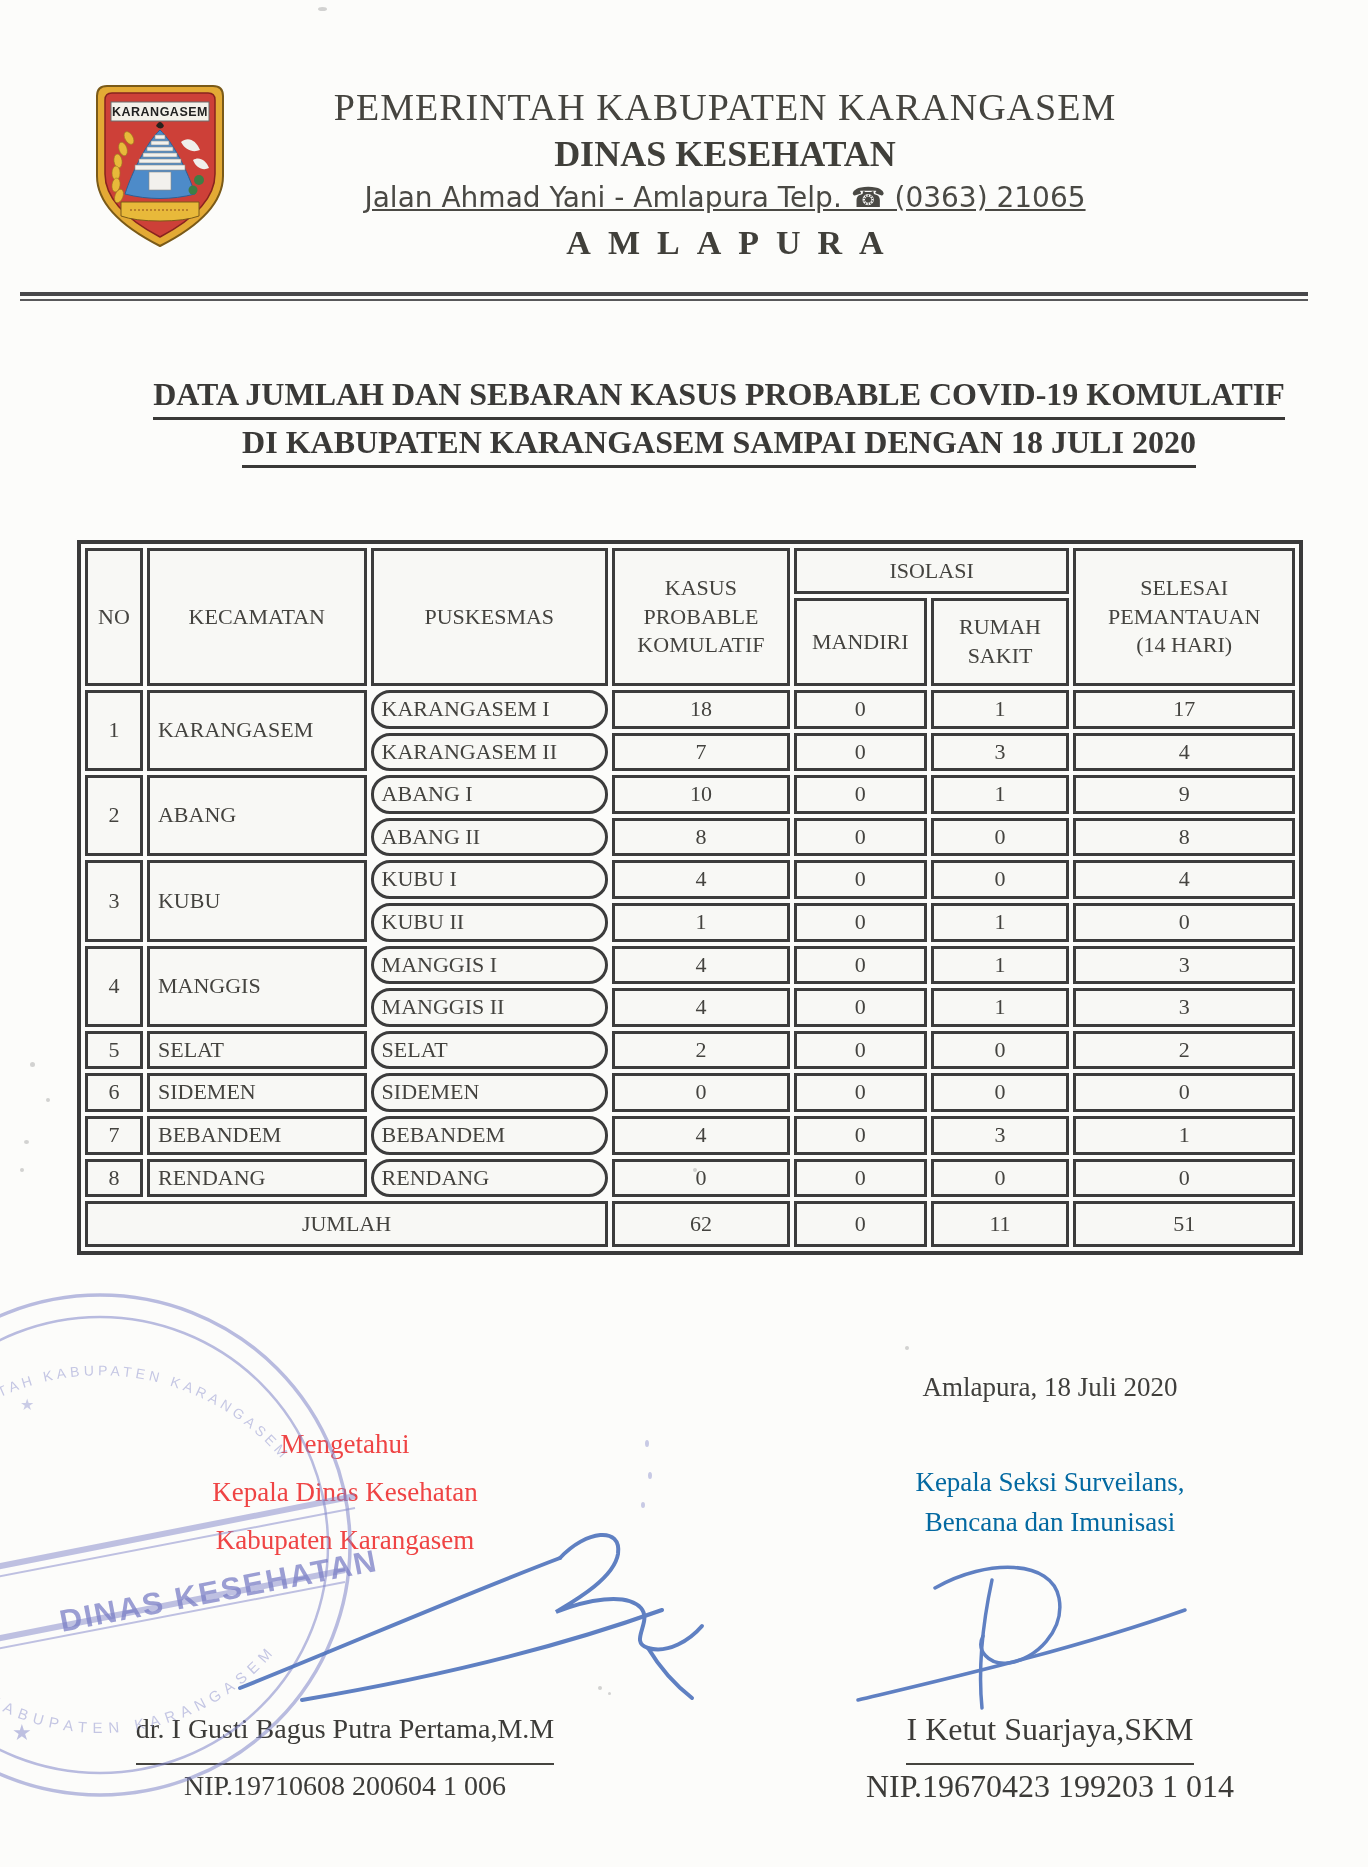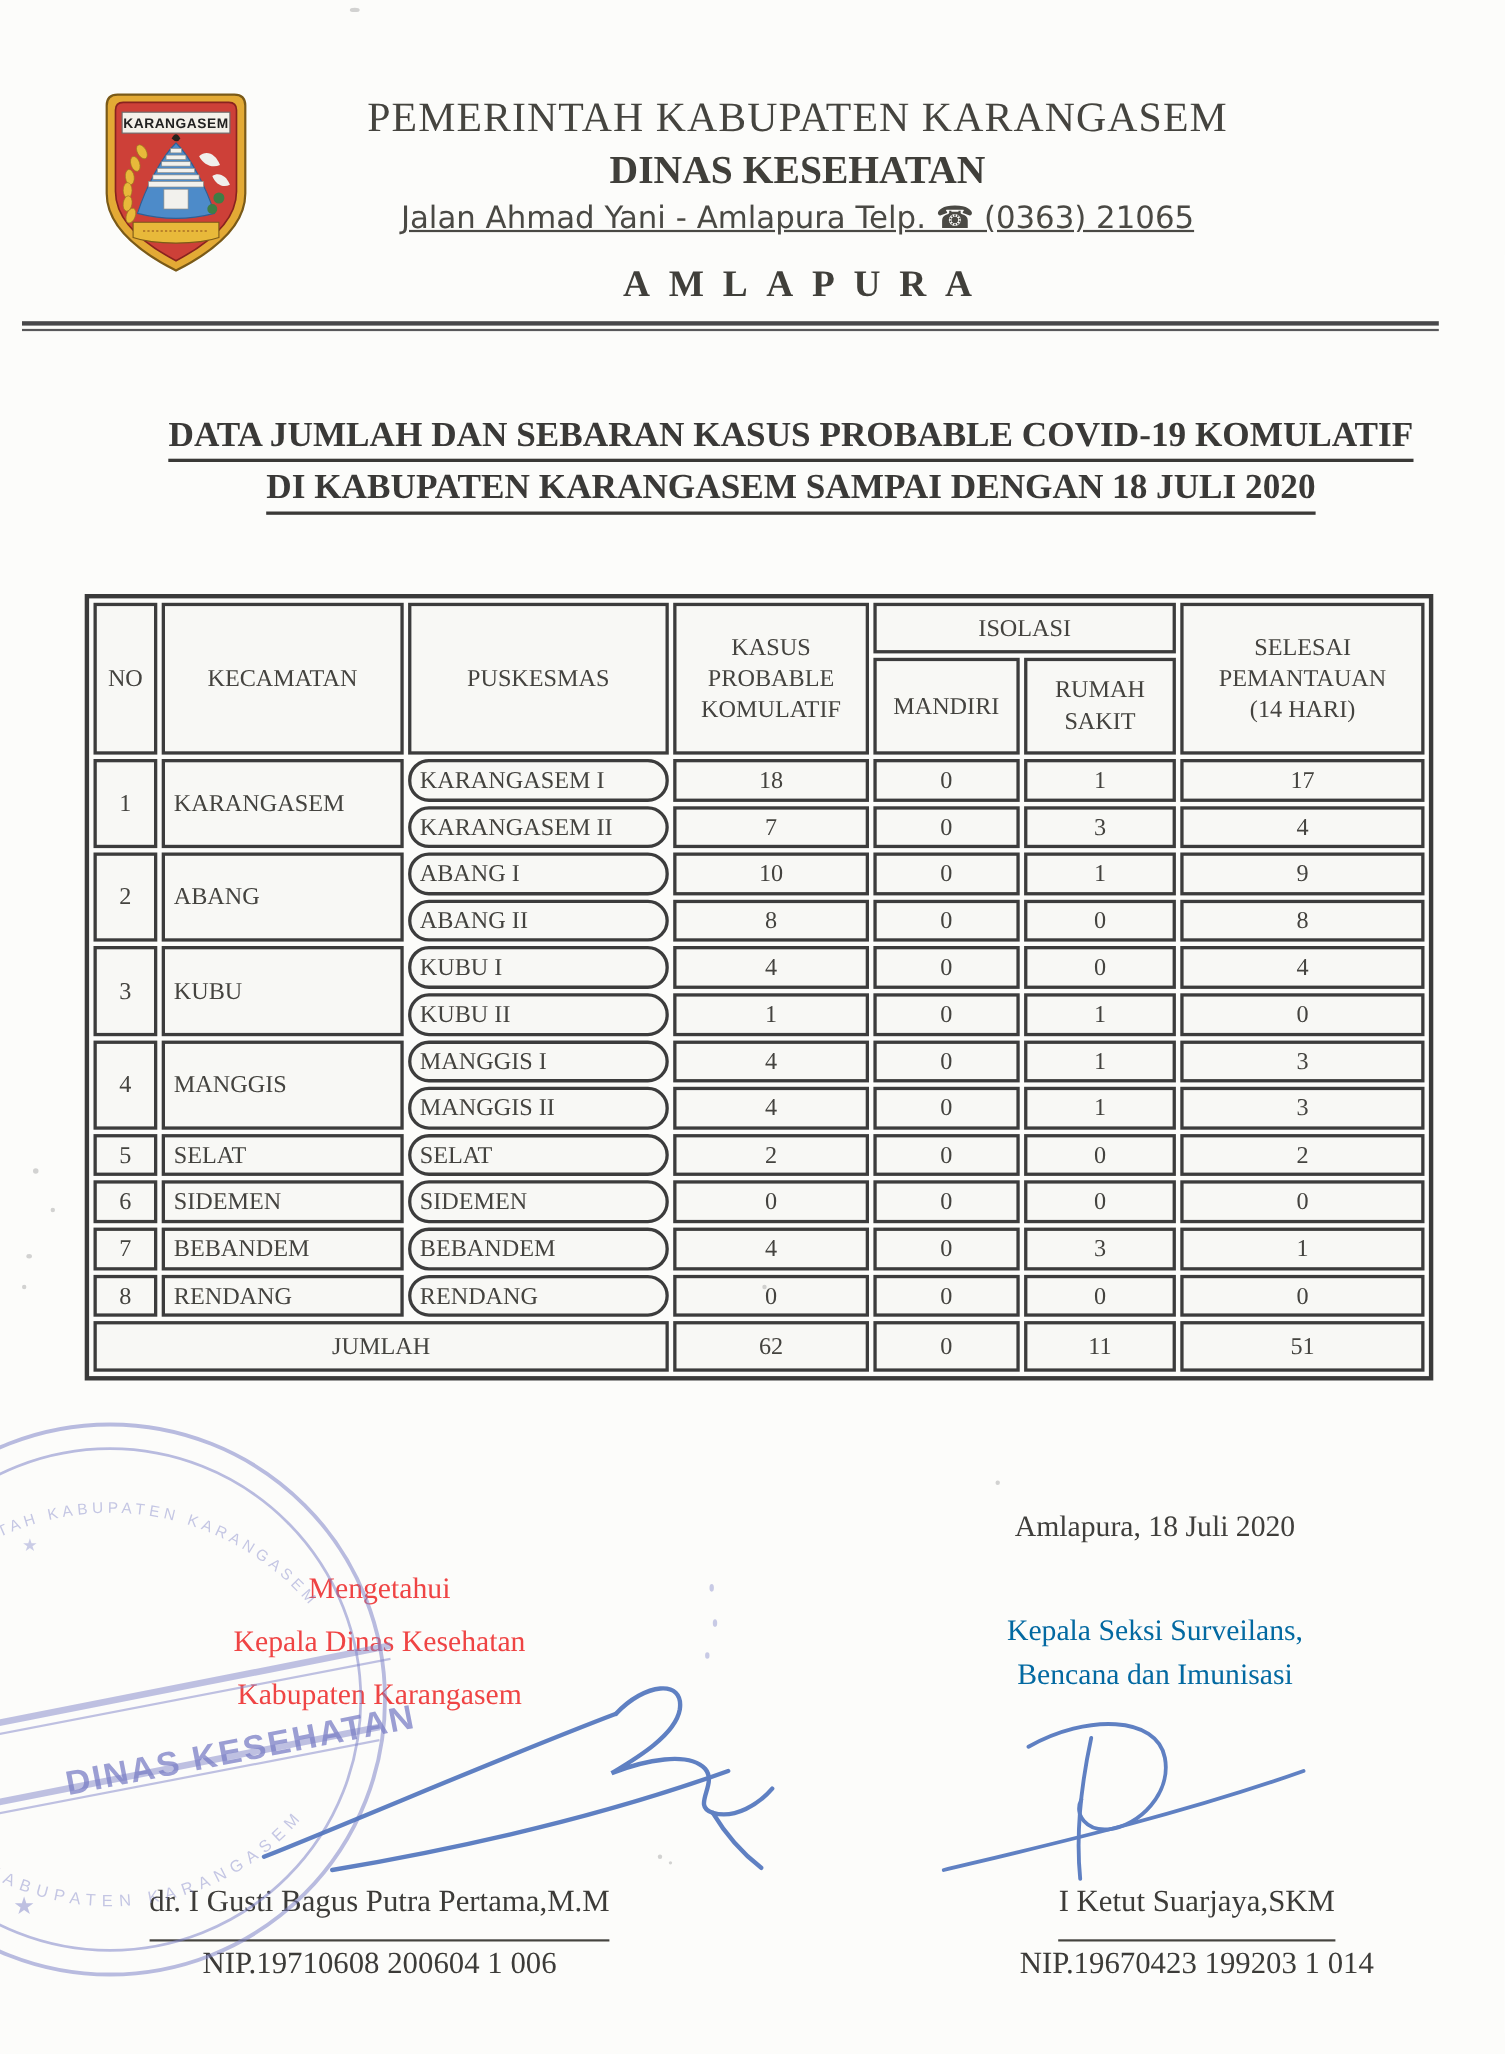--- a/index.html
+++ b/index.html
@@ -7,21 +7,21 @@
     position:relative;width:1368px;height:1867px;margin:0 auto;
     background:#fcfcfa;overflow:hidden;
     font-family:"Liberation Serif","DejaVu Serif",serif;color:#3e3d3b;
   }
   
   .emblem{position:absolute;left:85px;top:80px;width:150px;height:172px;}
   .letterhead{position:absolute;left:250px;top:84px;width:950px;text-align:center;}
   .lh-gov{font-size:38px;letter-spacing:1px;color:#45443f;line-height:46px;}
   .lh-dept{font-size:36px;font-weight:bold;color:#403f3a;line-height:44px;margin-top:2px;}
   .lh-addr{font-family:"DejaVu Sans","Liberation Sans",sans-serif;font-size:28px;color:#4a4944;line-height:40px;margin-top:2px;text-decoration:underline;}
-  .lh-city{font-size:34px;font-weight:bold;color:#403f3a;letter-spacing:17px;text-indent:17px;line-height:42px;margin-top:20px;}
+  .lh-city{font-size:34px;font-weight:bold;color:#403f3a;letter-spacing:17px;text-indent:17px;line-height:42px;margin-top:4px;}
   .double-rule{position:absolute;left:20px;top:292px;width:1288px;}
   .double-rule .thick{border-top:4px solid #48484a;}
   .double-rule .thin{margin-top:3px;border-top:2px solid #58585a;}
   
   .doc-title{position:absolute;left:0;width:1368px;text-align:center;
     font-size:32px;font-weight:bold;color:#3a3937;padding-left:35px;}
   .doc-title .ul{display:inline-block;border-bottom:3px solid #3a3937;padding-bottom:4px;}
   .t1{top:376px;} .t2{top:424px;}
   
   table.data{
@@ -39,21 +39,21 @@
   td.num,td.no{text-align:center;vertical-align:middle;height:26px;}
   td.name{text-align:left;vertical-align:middle;height:26px;border-radius:19px;}
   td.kec{text-align:left;vertical-align:middle;}
   td.total-label{text-align:center;vertical-align:middle;height:36px;}
   td.total-num{text-align:center;vertical-align:middle;height:36px;}
   
   .date-line{position:absolute;left:850px;top:1372px;width:400px;text-align:center;font-size:27px;color:#403f3c;}
   .left-block{position:absolute;left:120px;top:1420px;width:450px;text-align:center;font-size:27px;line-height:48px;color:#ef4444;}
   .right-block{position:absolute;left:840px;top:1462px;width:420px;text-align:center;font-size:27px;line-height:40px;color:#0369a1;}
   .left-sign{position:absolute;left:80px;top:1708px;width:530px;text-align:center;font-size:28px;line-height:42px;color:#3c3b38;}
-  .right-sign{position:absolute;left:828px;top:1708px;width:520px;text-align:center;font-size:28px;line-height:42px;color:#3c3b38;}
+  .right-sign{position:absolute;left:790px;top:1708px;width:520px;text-align:center;font-size:32px;line-height:42px;color:#3c3b38;}
   .uname{display:inline-block;border-bottom:2px solid #45443f;padding-bottom:13px;}
   
   .stamp-svg{position:absolute;left:0;top:1270px;z-index:5;pointer-events:none;}
   .rsign-svg{position:absolute;left:840px;top:1550px;z-index:5;pointer-events:none;}
   
   .speck{position:absolute;background:#8d8d8d;border-radius:50%;opacity:.38;}
   .speck.blue{background:#7b7fc6;opacity:.4;}
 </style>
 </head>
 <body>

